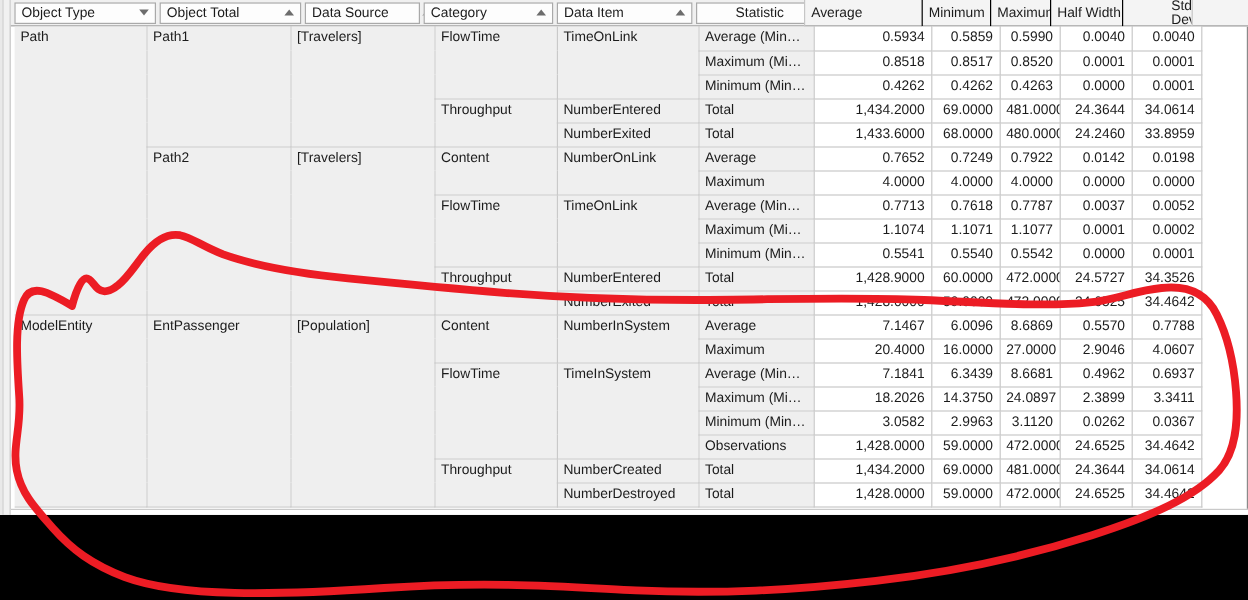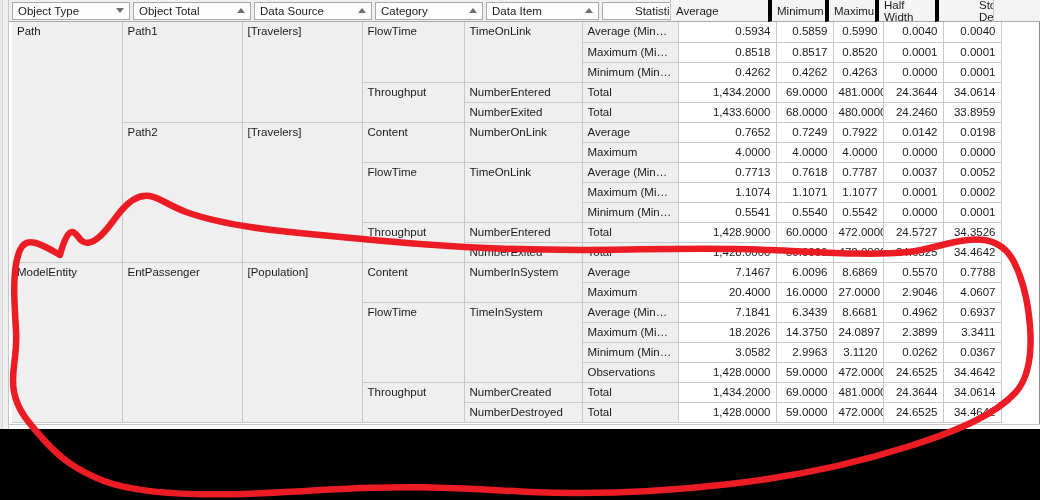--- a/index.html
+++ b/index.html
@@ -27,21 +27,21 @@
         padding-left:12px;}
   .tri{width:0;height:0;border-left:4.5px solid transparent;border-right:4.5px solid transparent;}
   .tri.up{border-bottom:5px solid #6d6d6d;}
   .tri.down{border-top:5px solid #6d6d6d;}
   .funnel{margin-left:3px;width:9px;height:9px;position:relative;}
   .funnel svg{display:block;}
 
   
   #colhead{position:absolute;left:670px;top:0;width:323px;height:22px;display:flex;
         box-sizing:border-box;}
-  #colhead .ch{background:#f4f4f4;border-left:4px solid #000000;border-bottom:1px solid #a8a8a8;
+  #colhead .ch{background:#f4f4f4;border-left:1px solid #000000;border-bottom:1px solid #a8a8a8;
         box-sizing:border-box;display:flex;align-items:center;padding-left:5px;
         font-size:11.5px;color:#1b1b1b;}
   #colhead .ch:first-child{border-left:1px solid #c6c6c6;}
   #colhead-right{position:absolute;left:993px;top:0;width:47px;height:22px;background:#f4f4f4;
         border-left:1px solid #c6c6c6;border-bottom:1px solid #a8a8a8;box-sizing:border-box;}
 
   
   #body{position:absolute;left:12px;top:22px;width:1031px;height:402px;overflow:hidden;}
   .tbl{border-collapse:collapse;table-layout:fixed;width:984px;}
   .tbl td{height:20px;box-sizing:border-box;padding:0 5px;font-size:11.5px;color:#1b1b1b;
@@ -74,21 +74,21 @@
           <span class="sortwrap">
             <span class="tri down"></span>
           </span>
         </div>
         <div class="gchip" style="width: 118px;">
           <span class="glabel">Object Total</span>
           <span class="sortwrap">
             <span class="tri up"></span>
           </span>
         </div>
-        <div class="gchip" style="width: 118px;">
+        <div class="gchip" style="width: 96px;">
           <span class="glabel">Data Source</span>
           <span class="sortwrap">
             <span class="tri up"></span>
           </span>
         </div>
         <div class="gchip" style="width: 108px;">
           <span class="glabel">Category</span>
           <span class="sortwrap">
             <span class="tri up"></span>
           </span>

